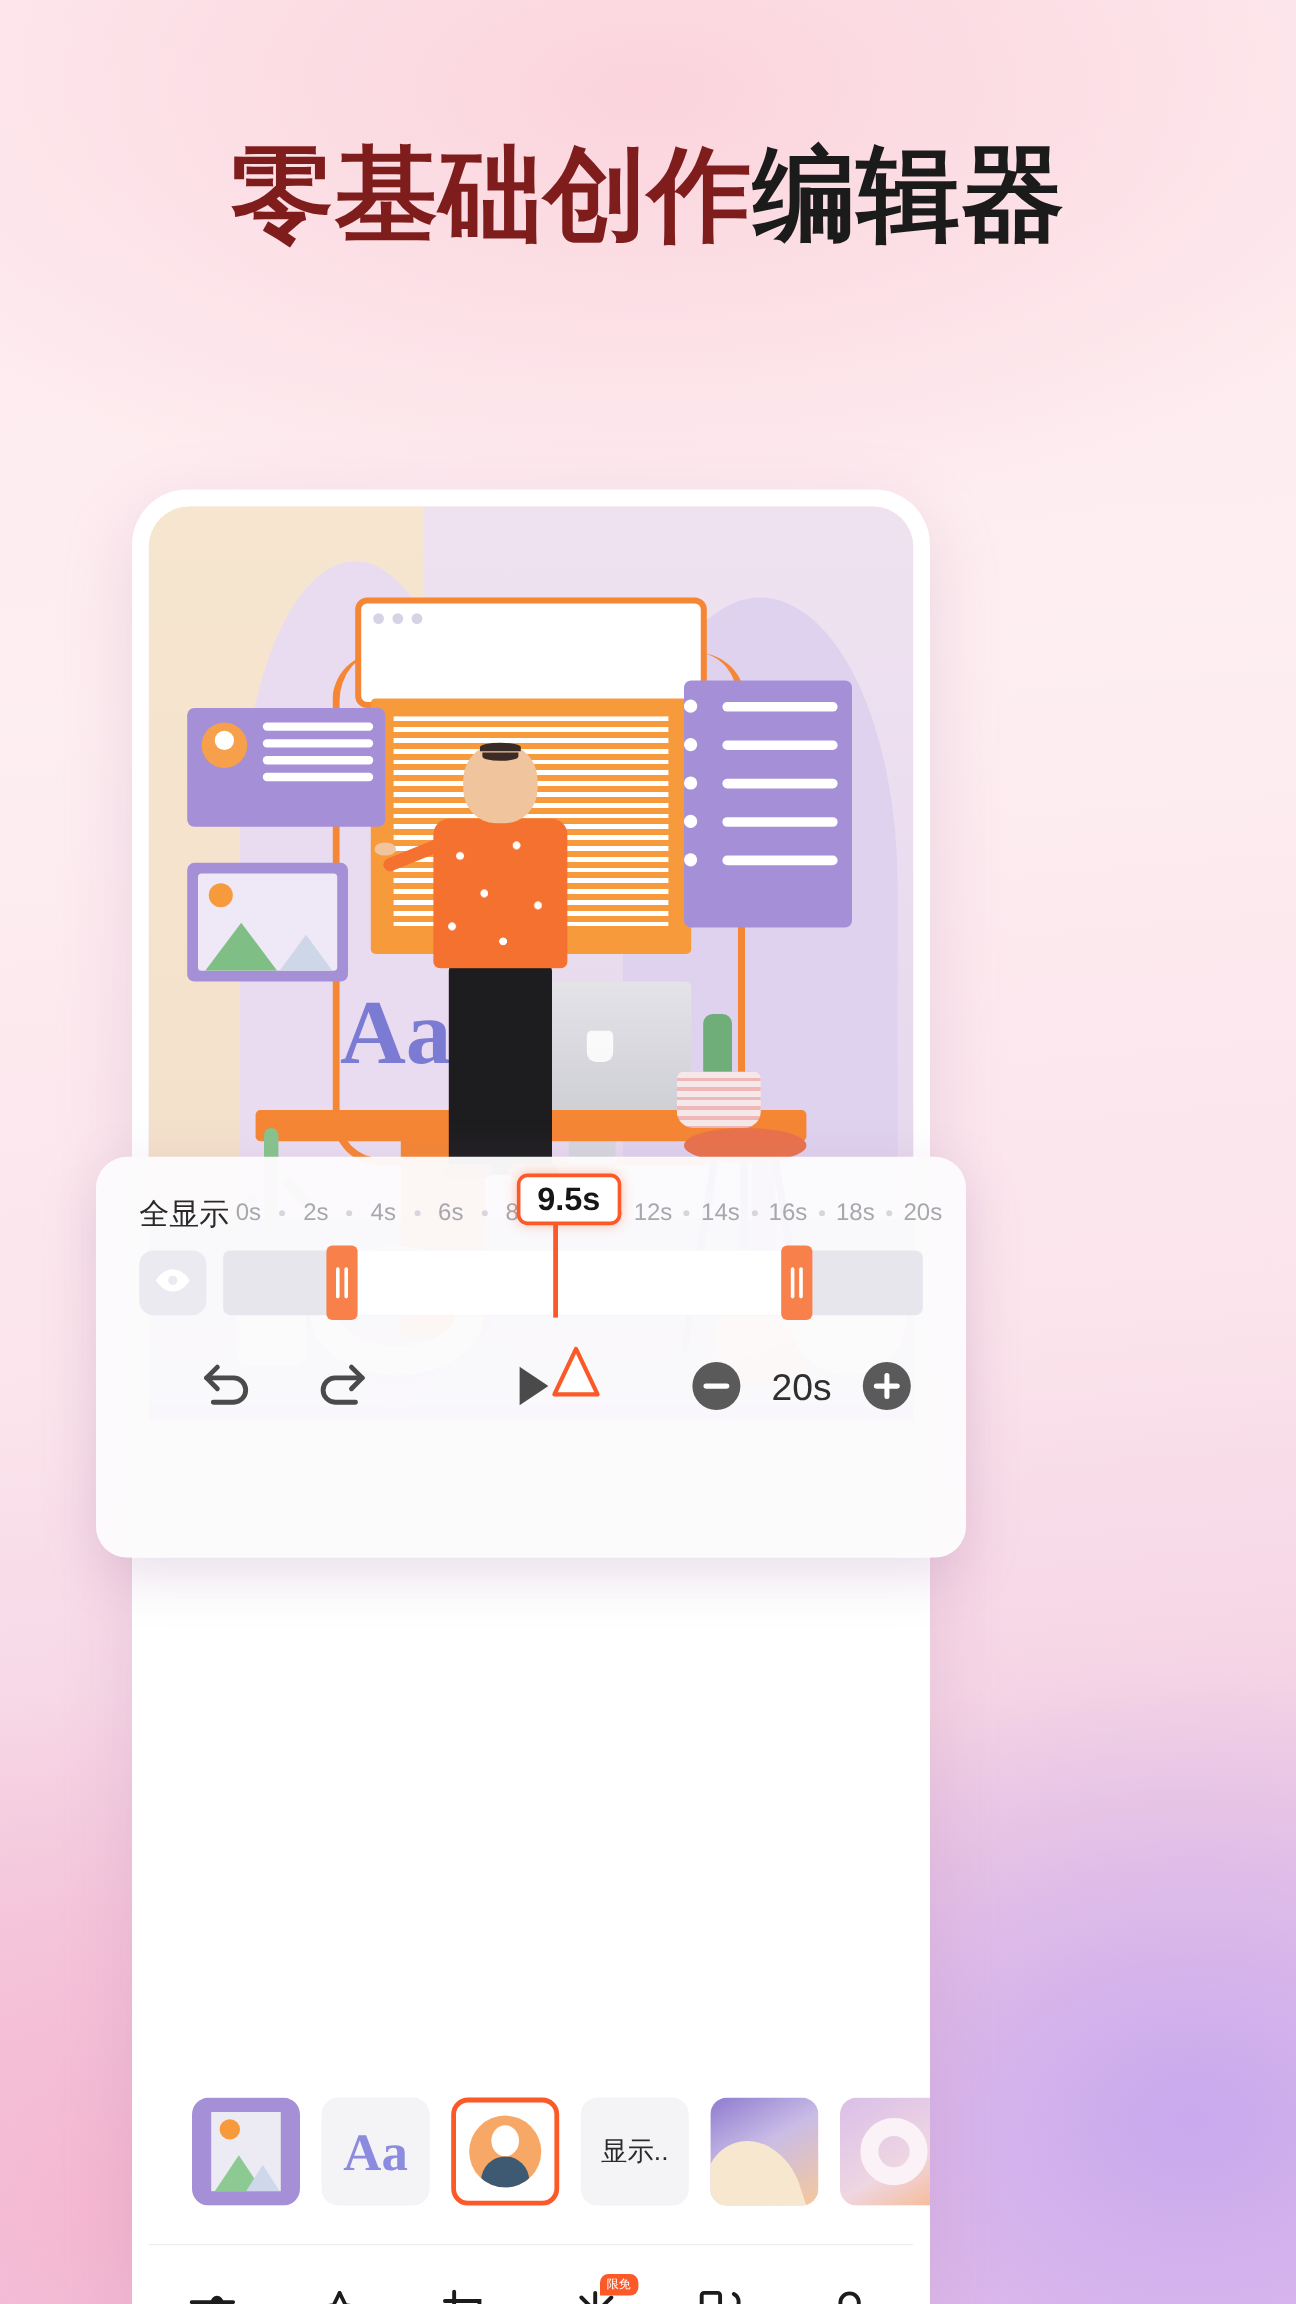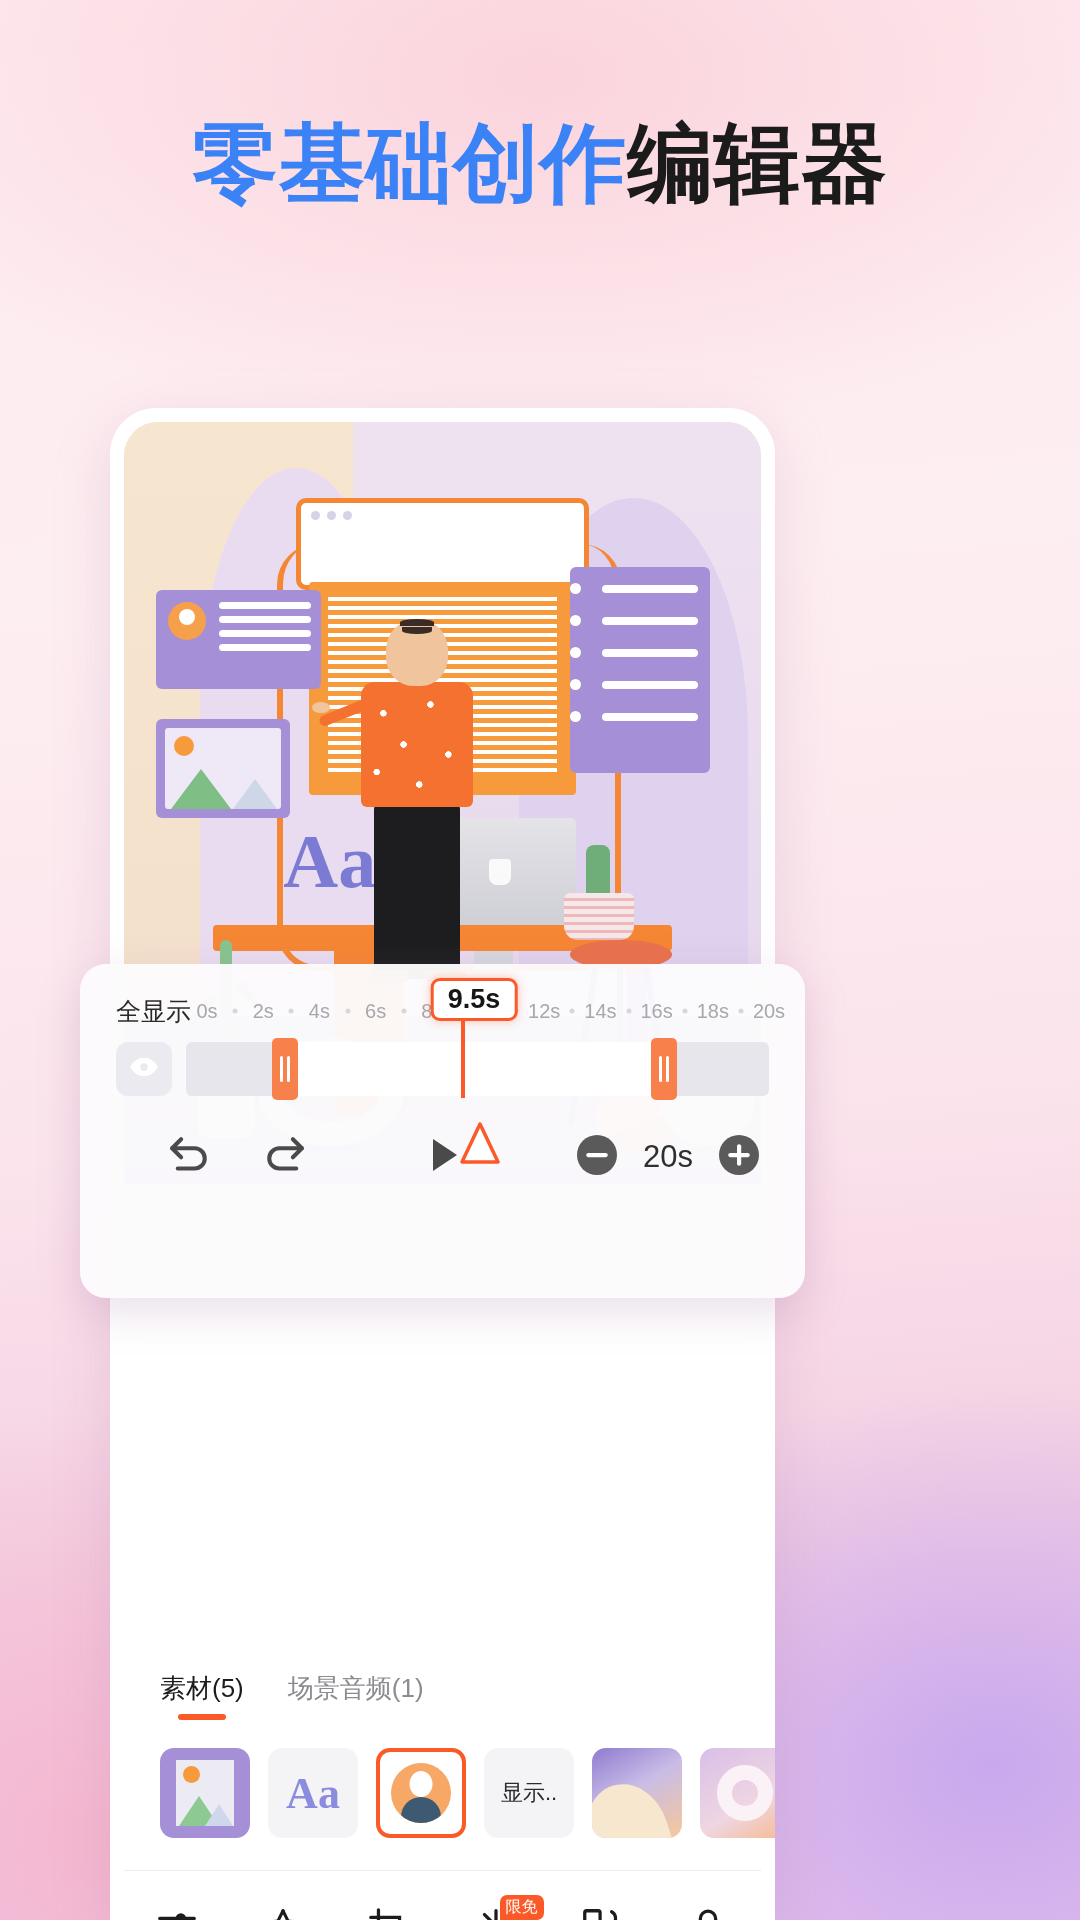--- a/index.html
+++ b/index.html
@@ -16,21 +16,21 @@
       radial-gradient(ellipse 1000px 520px at 50% 4%, #fbd4dd 0%, rgba(251,212,221,0) 70%),
       linear-gradient(175deg, #fde9ee 0%, #fdeef1 30%, #fbe4ec 58%, #f3cfe2 80%, #e9c4ea 100%);
   }
 
   
   .headline-wrap { position: absolute; top: 118px; left: 0; width: 1080px; text-align: center; }
   .headline {
     font-size: 86px; font-weight: 700; letter-spacing: 1px;
     line-height: 1.05; white-space: nowrap;
   }
-  .headline .hl-accent { color: #3b82f6; }
+  .headline .hl-accent { color: #7f1d1d; }
   .headline .hl-dark { color: #1b1b1b; }
   .subhead {
     margin-top: 20px; font-size: 46px; color: #2c2c2c; font-weight: 400;
     letter-spacing: 1px; white-space: nowrap;
   }
 
   
   .phone {
     position: absolute; left: 110px; top: 408px;
     width: 665px; height: 1512px;
@@ -226,21 +226,21 @@
   .th-g2 { width:100%; height:100%; background:linear-gradient(150deg,#d9bfe8 0%,#efd6e2 60%,#f7b98e 100%);
     display:flex; align-items:center; justify-content:center; }
   .th-g2 .ring { width:56px; height:56px; border:15px solid #faf2f6; border-radius:50%; }
 
   
   .toolbar { position:absolute; left:14px; top:1462px; width:637px;
     border-top:1px solid #eeecef; padding-top:34px;
     display:flex; justify-content:space-around; }
   .tool { display:flex; flex-direction:column; align-items:center; gap:16px; position:relative; width:96px; }
   .tool-badge { position:absolute; left:52px; top:-10px; background:#fb5a28; color:#fff;
-    font-size:16px; border-radius:7px 7px 7px 0; padding:2px 6px; white-space:nowrap; }
+    font-size:10px; border-radius:7px 7px 7px 0; padding:2px 6px; white-space:nowrap; }
 </style>
 </head>
 <body>
 
 <div class="headline-wrap">
   <div class="headline">
     <span class="hl-accent">零基础创作</span><span class="hl-dark">编辑器</span>
   </div>
 </div>
 
@@ -327,24 +327,20 @@
         <div class="pot"></div>
       </div>
       <div class="c-cactus">
         <div class="bd"></div>
           <div class="pot"></div>
       </div>
       <div class="c-sph"></div>
       <div class="c-bowl"></div>
     </div>
 
-    <div class="tabs">
-      <div class="tab active">素材(5)</div>
-      <div class="tab">场景音频(1)</div>
-    </div>
 
     <div class="thumbs">
       <div class="thumb">
         <div class="th-img">
             <div class="pic">
               <div class="sun"></div>
               <div class="m1"></div>
               <div class="m2"></div>
             </div>
           </div>

